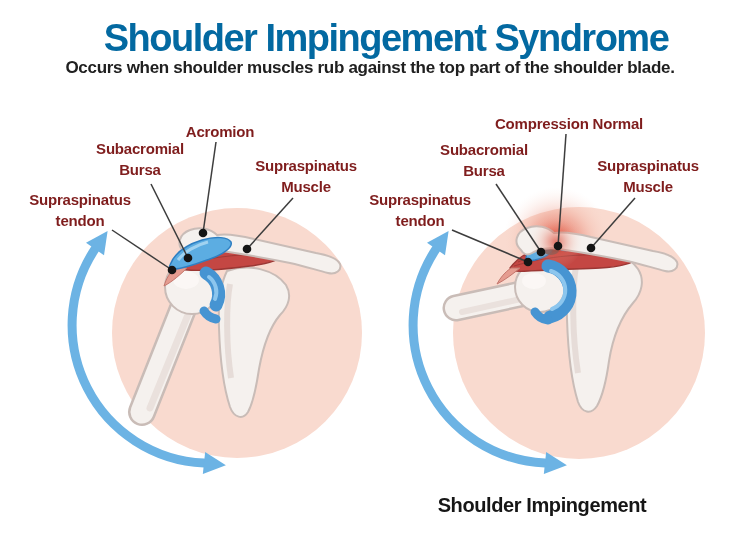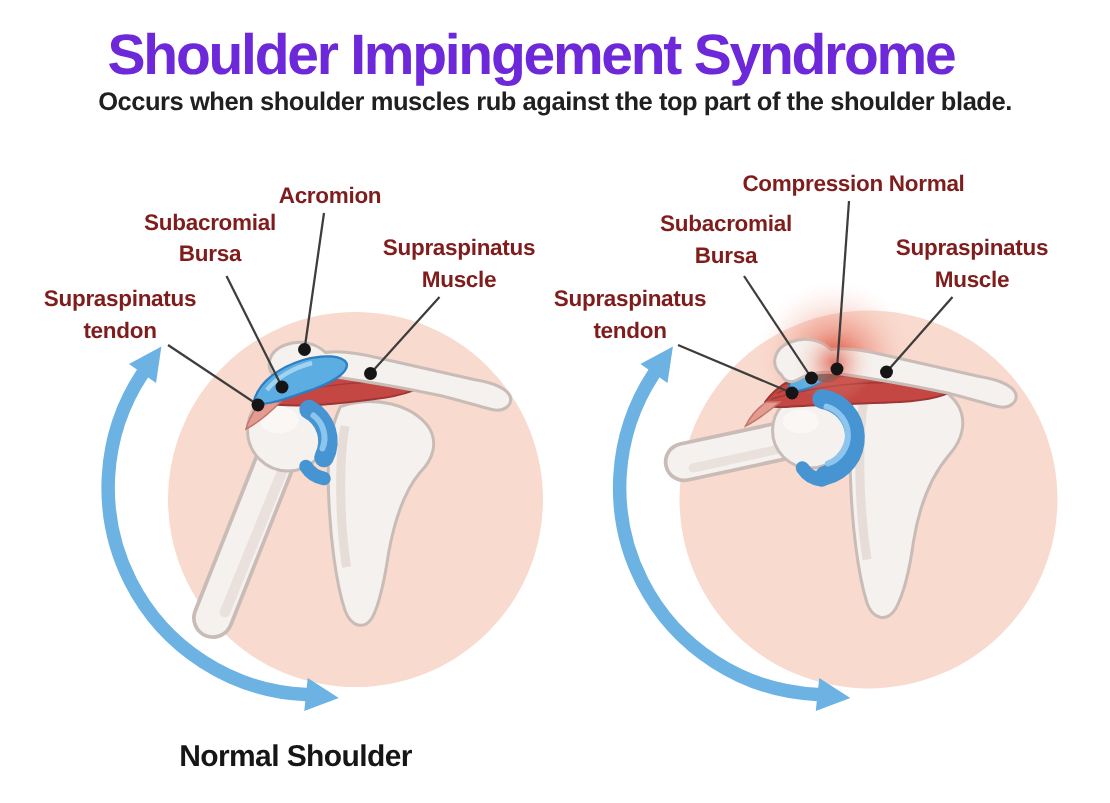--- a/index.html
+++ b/index.html
@@ -4,22 +4,22 @@
 <style>
   * { margin:0; padding:0; box-sizing:border-box; }
   html,body { background:#ffffff; }
   #stage {
     position:relative; width:740px; height:535px; background:#ffffff;
     font-family:"Liberation Sans","DejaVu Sans",sans-serif; overflow:hidden;
   }
   #art { position:absolute; left:0; top:0; width:740px; height:535px; }
   .txt { position:absolute; transform:translate(-50%,-50%); color:#222; text-align:center; }
   .title {
-    left:354px; top:38px; font-size:38px; font-weight:700; letter-spacing:-1.5px;
-    color:#6d28d9; white-space:nowrap;
+    left:386px; top:38px; font-size:38px; font-weight:700; letter-spacing:-1.5px;
+    color:#0369a1; white-space:nowrap;
   }
   .subtitle {
     left:370px; top:68px; font-size:17px; font-weight:600; letter-spacing:-0.3px;
     color:#202020; white-space:nowrap;
   }
   .lbl {
     font-size:15px; font-weight:600; letter-spacing:-0.2px; line-height:1.38;
     color:#7f1d1d;
   }
   .nowrap { white-space:nowrap; }
@@ -187,15 +187,15 @@
   <div class="txt lbl nowrap" style="left:220px; top:132px;">Acromion</div>
   <div class="txt lbl" style="left:140px; top:160px; width:110px;">Subacromial Bursa</div>
   <div class="txt lbl" style="left:306px; top:177px; width:112px;">Supraspinatus Muscle</div>
   <div class="txt lbl" style="left:80px; top:211px; width:112px;">Supraspinatus tendon</div>
 
   <div class="txt lbl nowrap" style="left:569px; top:124px;">Compression Normal</div>
   <div class="txt lbl" style="left:484px; top:161px; width:110px;">Subacromial Bursa</div>
   <div class="txt lbl" style="left:648px; top:177px; width:112px;">Supraspinatus Muscle</div>
   <div class="txt lbl" style="left:420px; top:211px; width:112px;">Supraspinatus tendon</div>
 
-  <div class="txt caption" style="left:197px; top:505px;">Normal Shoulder</div>
+  <div class="txt caption" style="left:542px; top:505px;">Shoulder Impingement</div>
 
 </div>
 
 </body></html>

